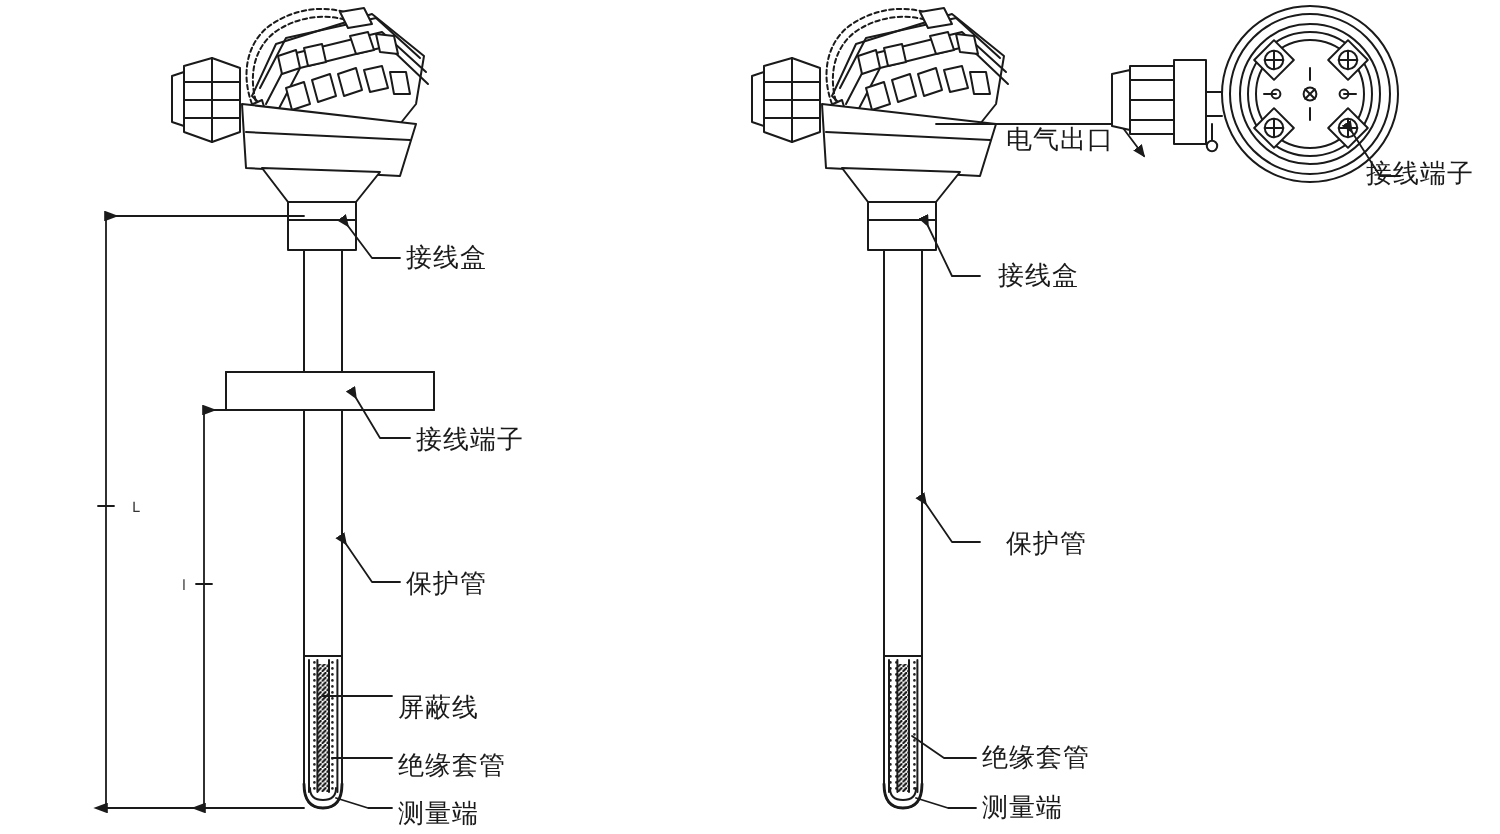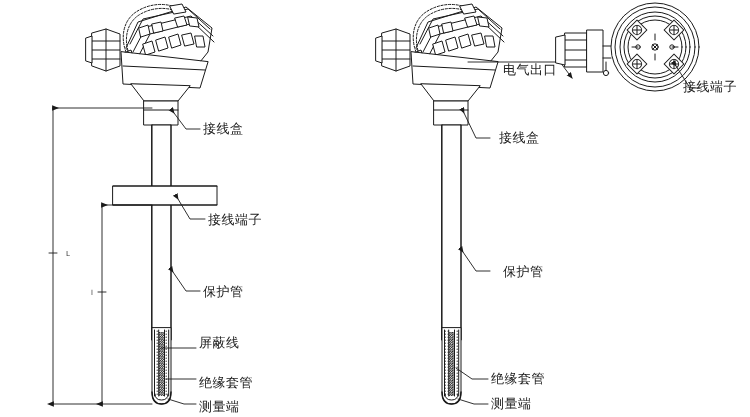--- a/index.html
+++ b/index.html
@@ -248,21 +248,21 @@
 
     <path d="M676,66 L690,88 L700,88" stroke-width="0.9" marker-start="url(#arrHead)"></path>
   </g>
 
   </g>
 </svg>
 
 <div class="lbl" style="left:203px;top:122px;">接线盒</div>
 <div class="lbl" style="left:208px;top:213px;">接线端子</div>
 <div class="lbl" style="left:203px;top:285px;">保护管</div>
-<div class="lbl" style="left:199px;top:336px;">屏蔽线</div>
+<div class="lbl" style="left:199px;top:347px;">屏蔽线</div>
 <div class="lbl" style="left:199px;top:376px;">绝缘套管</div>
 <div class="lbl" style="left:199px;top:400px;">测量端</div>
 
 <div class="dimtxt" style="left:66px;top:250px;">L</div>
 <div class="dimtxt" style="left:91px;top:289px;">l</div>
 
 <div class="lbl" style="left:503px;top:63px;">电气出口</div>
 <div class="lbl" style="left:499px;top:131px;">接线盒</div>
 <div class="lbl" style="left:503px;top:265px;">保护管</div>
 <div class="lbl" style="left:491px;top:372px;">绝缘套管</div>

